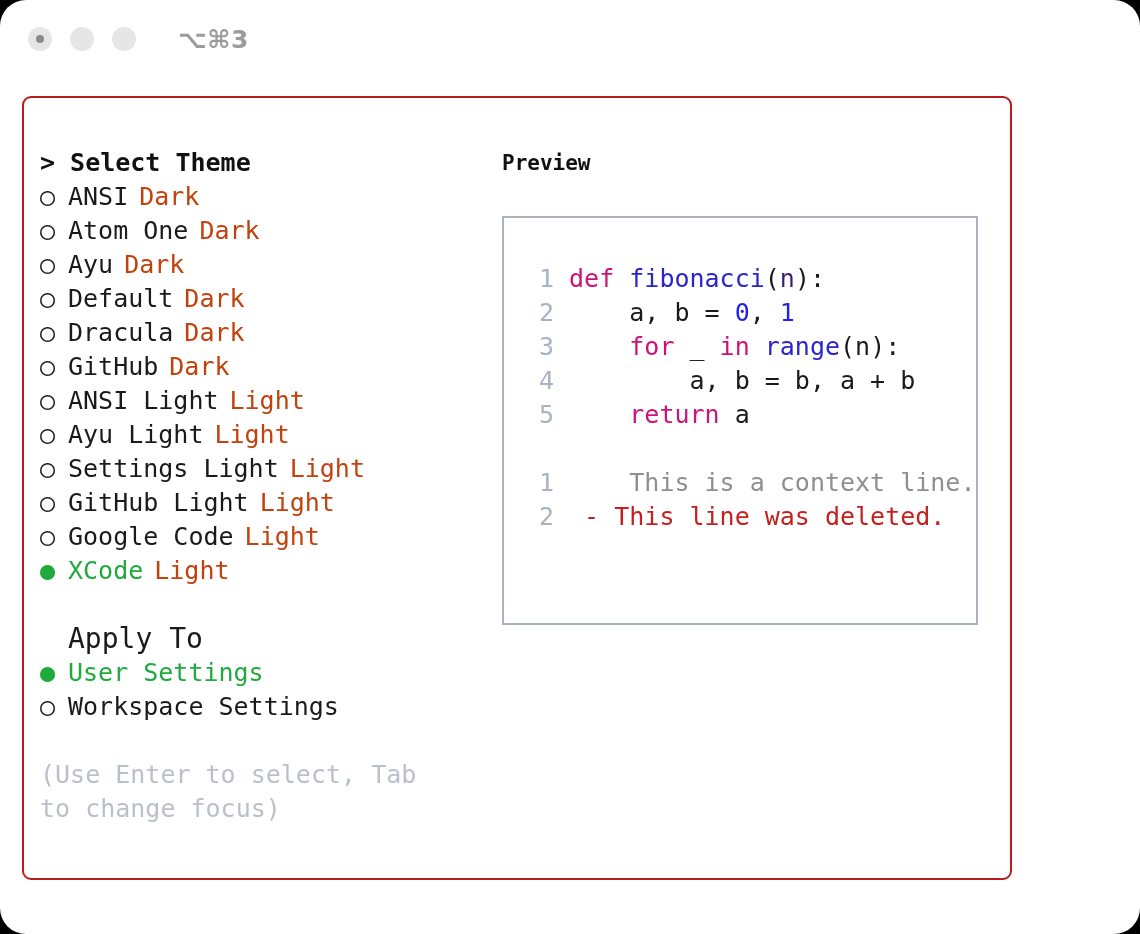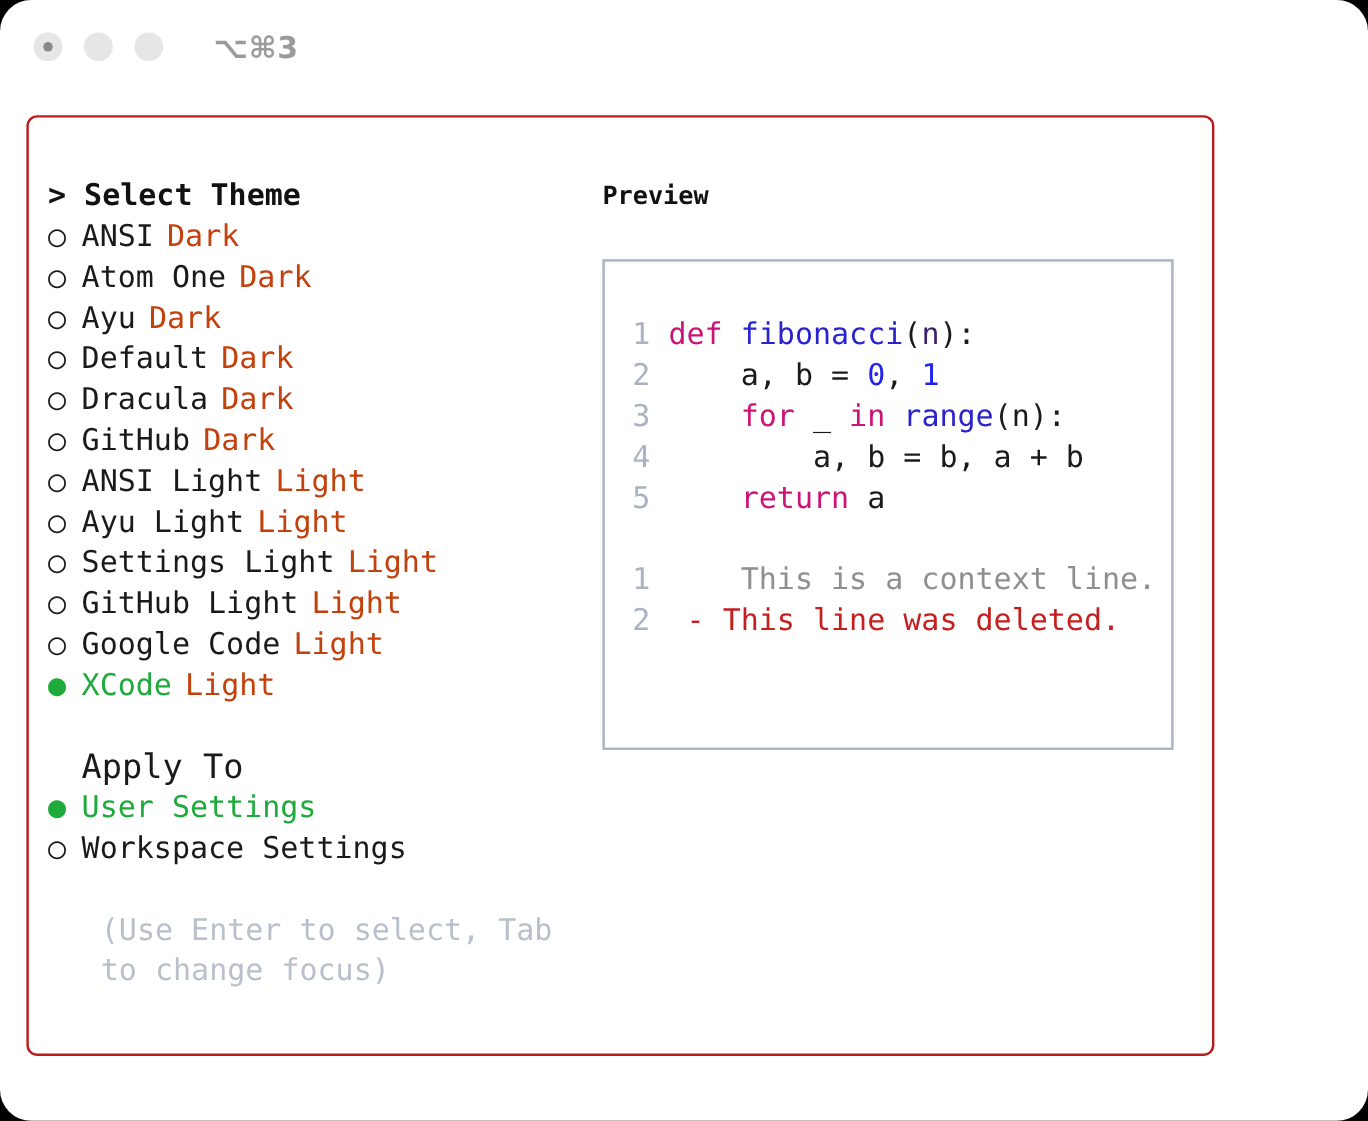--- a/index.html
+++ b/index.html
@@ -121,42 +121,41 @@
     padding-left: 11px;
   }
   .spacer-sm { height: 34px; }
   .spacer-md { height: 34px; }
   .hint {
     font-size: 25px;
     line-height: 34px;
     color: #b9c0cb;
     white-space: pre-wrap;
     width: 410px;
-    margin-left: 44px;
   }
   
   .right-col {
     position: absolute;
     left: 478px;
     top: 48px;
     width: 490px;
   }
   .preview-title {
     font-size: 21px;
     font-weight: bold;
     color: #111111;
     line-height: 34px;
   }
   .code-box {
     margin-top: 36px;
     width: 476px;
     height: 409px;
     border: 2px solid #a9b3c2;
     box-sizing: border-box;
-    padding: 44px 0 0 12px;
+    padding: 44px 0 0 24px;
   }
   .code-line {
     font-size: 25px;
     line-height: 34px;
     white-space: pre;
     color: #1a1a1a;
   }
   .ln {
     display: inline-block;
     width: 26px;

